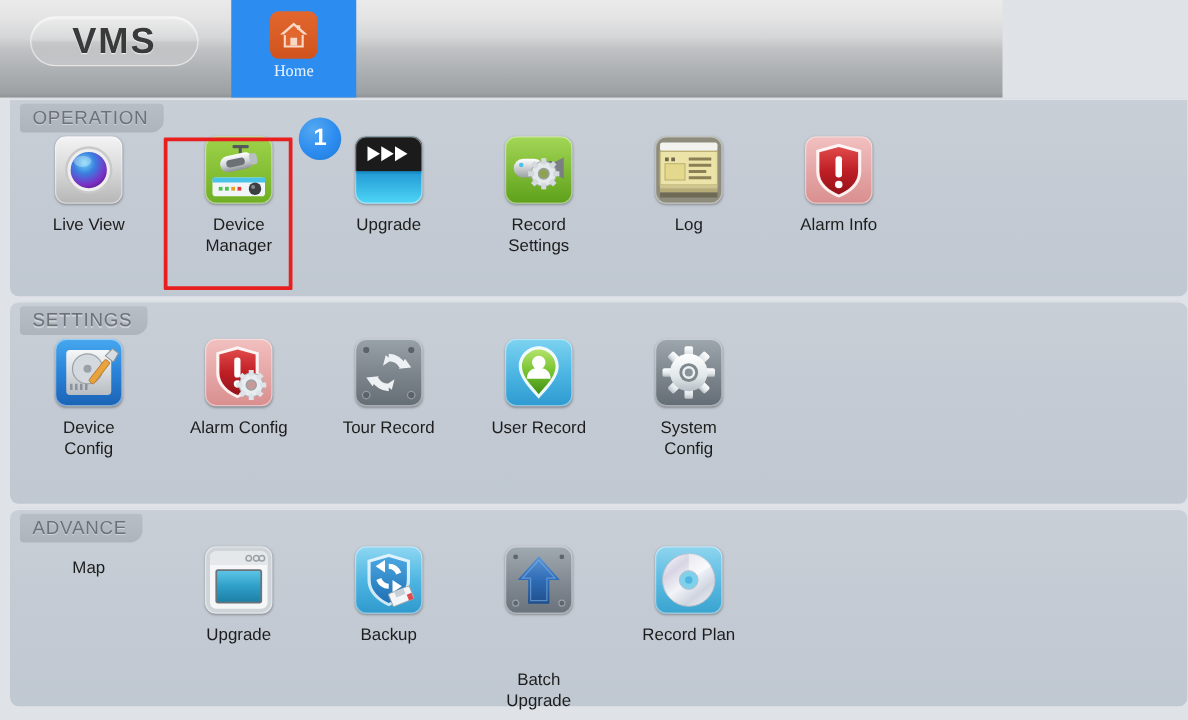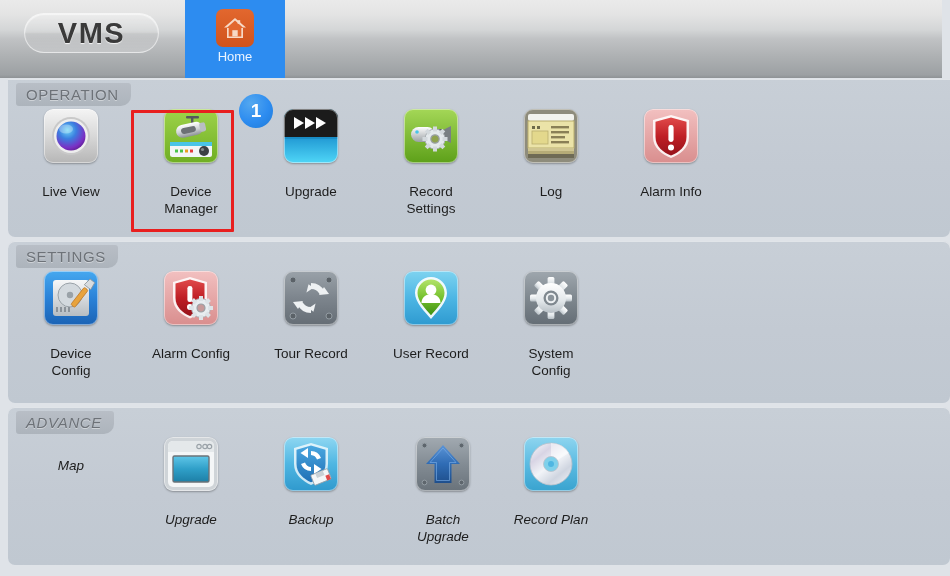--- a/index.html
+++ b/index.html
@@ -16,21 +16,21 @@
     position: relative;
     width: 950px;
     height: 576px;
     background: #dfe3e8;
   }
 
   
   .header {
     position: absolute;
     left: 0; top: 0;
-    width: 942px; height: 78px;
+    width: 802px; height: 78px;
     background: linear-gradient(to bottom,
       #eaeaea 0%, #e4e4e4 18%, #d4d6d7 38%,
       #c0c2c4 50%, #aeb1b3 72%, #9ca0a3 96%, #8e9295 100%);
   }
 
   .logo-pill {
     position: absolute;
     left: 24px; top: 13px;
     width: 135px; height: 40px;
     border-radius: 20px;
@@ -65,34 +65,35 @@
   .home-icon-box {
     width: 38px; height: 38px;
     border-radius: 7px;
     background: linear-gradient(to bottom, #e2672e 0%, #d0531d 100%);
     display: flex; align-items: center; justify-content: center;
   }
   .home-tab-label {
     margin-top: 2px;
     font-size: 13px;
     color: #eaf4ff;
+    font-family: Liberation Serif, serif;
   }
 
   
   .panel {
     position: absolute;
     left: 8px;
     width: 942px;
     background: linear-gradient(to bottom, #c8cfd7 0%, #c3cad3 55%, #c0c8d1 100%);
     border-radius: 7px 7px 7px 7px;
     box-shadow: inset 0 1px 0 rgba(255,255,255,0.45);
   }
   .panel-op  { top: 79px;  height: 158px; border-radius: 0 0 7px 7px; }
   .panel-set { top: 241px; height: 162px; border-radius: 7px; }
-  .panel-adv { top: 407px; height: 158px; border-radius: 7px; font-style: italic; }
+  .panel-adv { top: 407px; height: 158px; border-radius: 7px; }
 
   .section-tab {
     position: absolute;
     left: 8px; top: 4px;
     height: 23px;
     padding: 0 12px 0 10px;
     display: flex; align-items: center;
     background: linear-gradient(to bottom, #b8bec6 0%, #adb4bc 100%);
     border-radius: 3px 3px 10px 3px;
     font-size: 15px;
@@ -111,21 +112,21 @@
   .cell {
     position: absolute;
     width: 110px;
     top: 0;
     display: flex;
     flex-direction: column;
     align-items: center;
     cursor: pointer;
   }
   .cell-label {
-    margin-top: 20px;
+    margin-top: 8px;
     font-size: 13.5px;
     line-height: 17px;
     color: #1d1d1d;
     text-align: center;
     max-width: 108px;
   }
 
   .ibox {
     width: 54px; height: 54px;
     border-radius: 9px;
@@ -615,21 +616,21 @@
               <rect x="-9" y="-5.5" width="18" height="11" rx="1" fill="#f3f6f8"></rect>
               <rect x="-9" y="-5.5" width="18" height="11" rx="1" fill="none" stroke="#9aa2a8" stroke-width="0.8"></rect>
               <rect x="-4" y="-5.5" width="8" height="5" fill="#c9d0d5"></rect>
               <rect x="4.5" y="0.5" width="4" height="5" fill="#e04a4a"></rect>
             </g>
           </svg>
         </div>
         <div class="cell-label">Backup</div>
       </div>
 
-      <div class="cell" style="left:380px;">
+      <div class="cell" style="left:368px;gap:36px;">
         <div class="ibox">
           <svg width="54" height="54" viewBox="0 0 54 54">
             <defs>
               <linearGradient id="buBg" x1="0" y1="0" x2="0" y2="1">
                 <stop offset="0" stop-color="#a2aab1"></stop>
                   <stop offset="0.5" stop-color="#838c94"></stop>
                 <stop offset="1" stop-color="#69727a"></stop>
               </linearGradient>
               <linearGradient id="buArr" x1="0" y1="0" x2="0" y2="1">
                 <stop offset="0" stop-color="#5b94d6"></stop>

